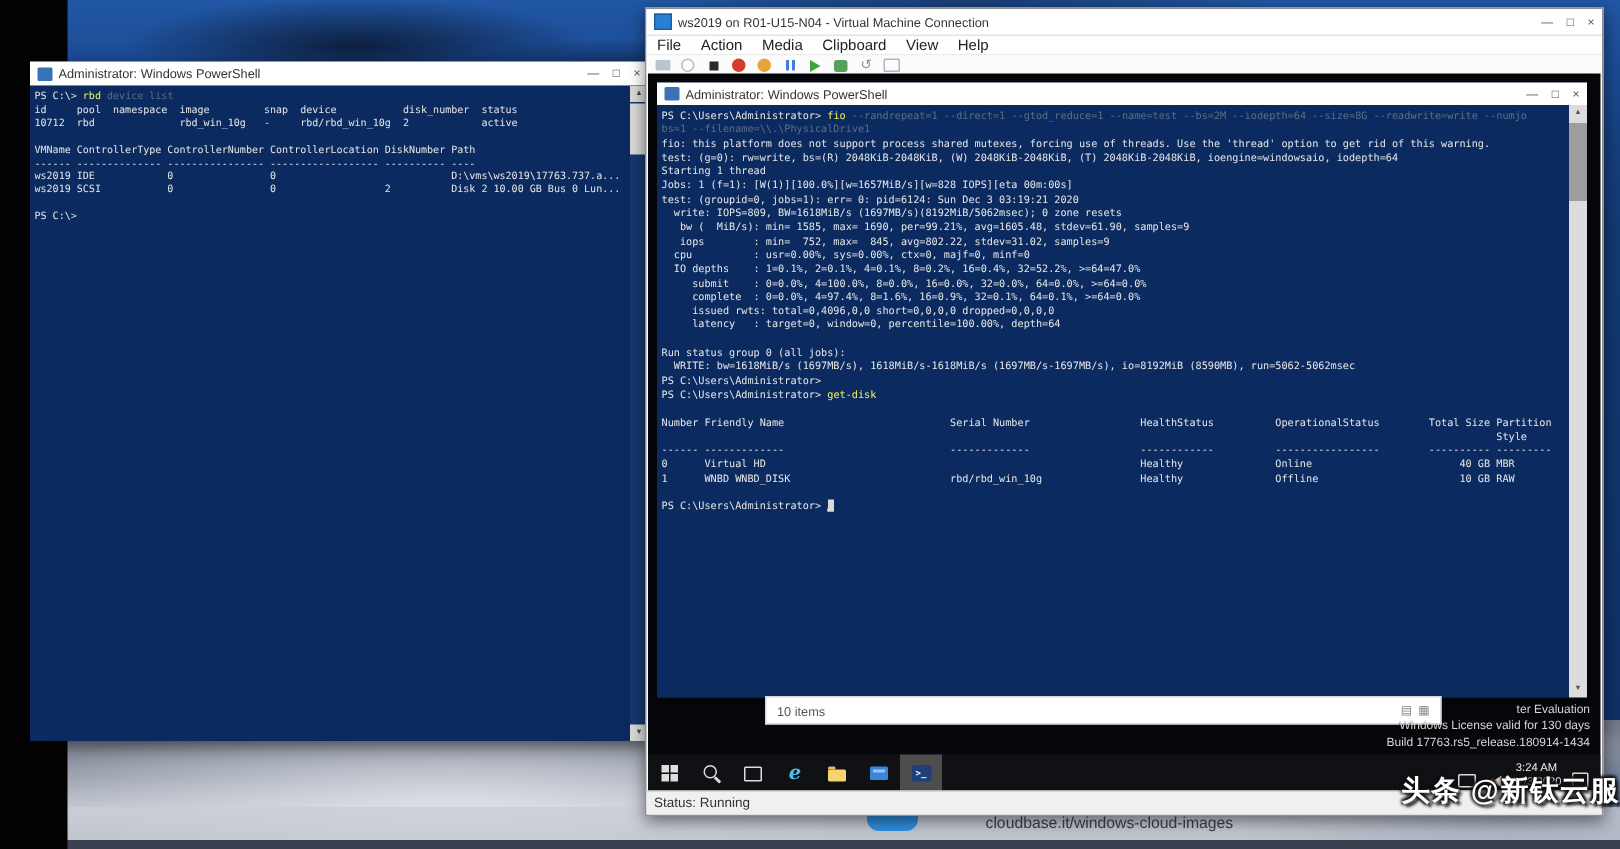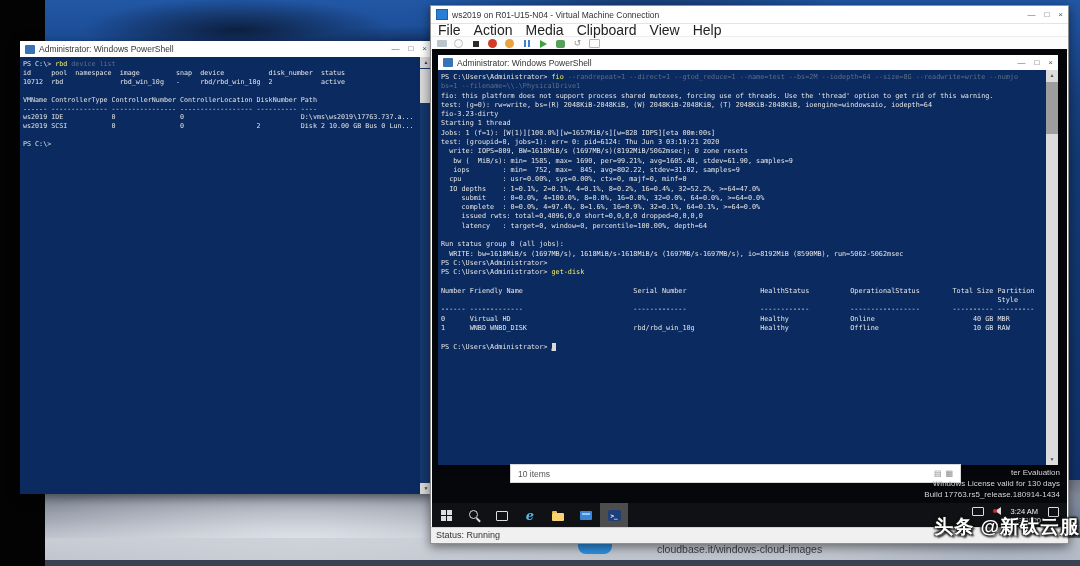--- a/index.html
+++ b/index.html
@@ -66,21 +66,21 @@
   .host-ps{left:20px;top:41px;width:412px;height:453px;background:#0b2a5f;}
   .host-ps .term{top:16px;text-decoration:underline;}
   .host-ps .vscroll{top:0;bottom:0;}
   .host-ps .sb-thumb{height:34px;}
 
   
   .vmwin{left:430px;top:5px;width:637px;height:537px;background:#fff;border:1px solid #8f8f8f;}
   .vmwin .titlebar{height:17px;}
   .menubar{height:12px;display:flex;align-items:center;gap:13px;padding:0 7px;
     background:#fff;border-bottom:1px solid #ececec;}
-  .menubar span{font-size:14px;color:#222;}
+  .menubar span{font-size:10px;color:#222;}
   .toolbar{height:13px;display:flex;align-items:center;gap:6px;padding:0 5px;
     background:#fcfcfc;border-bottom:1px solid #e0e0e0;}
   .tb{display:inline-flex;align-items:center;justify-content:center;width:11px;height:11px;}
   .tb-cad{width:10px;height:7px;background:#b9c4cc;border-radius:1px;}
   .tb-power{width:7px;height:7px;border:1.5px solid #b9bec4;border-radius:50%;}
   .tb-stop{width:6px;height:6px;background:#2b2b2b;}
   .tb-shut{width:9px;height:9px;background:#d43b29;border-radius:50%;}
   .tb-save{width:9px;height:9px;background:#e8a33d;border-radius:50%;}
   .tb-pause{width:2px;height:7px;background:#3f7fd6;box-shadow:4px 0 0 #3f7fd6;margin-right:4px;}
   .tb-play{width:0;height:0;border:4px solid transparent;border-left:7px solid #3fa33f;margin-left:3px;}
@@ -118,21 +118,21 @@
     transform:rotate(45deg);}
   .ico-taskview{width:10px;height:8px;border:1px solid #ddd;border-radius:1px;}
   .ico-ie{font:italic bold 13px "DejaVu Serif",serif;color:#53b9e9;}
   .ico-folder{width:12px;height:8px;background:#f7d372;border-radius:1px;position:relative;margin-top:2px;}
   .ico-folder::before{content:"";position:absolute;top:-2px;left:0;width:5px;height:2px;
     background:#e8bc4f;border-radius:1px 1px 0 0;}
   .ico-srv{width:12px;height:9px;background:#3a86d8;border-radius:1px;position:relative;}
   .ico-srv::after{content:"";position:absolute;left:2px;top:2px;right:2px;height:2px;background:#9cc6ee;}
   .ico-ps{width:13px;height:11px;background:#1e3f7a;border-radius:2px;color:#fff;
     font:bold 6px/11px "DejaVu Sans Mono",monospace;text-align:center;}
-  .gtray{margin-left:auto;display:flex;align-items:flex-start;gap:7px;padding-right:8px;padding-left:36px;}
+  .gtray{margin-left:auto;display:flex;align-items:flex-end;gap:7px;padding-right:8px;padding-left:36px;}
   .ico-net{width:10px;height:7px;border:1px solid #ddd;border-radius:1px;}
   .ico-vol{width:0;height:0;border:4px solid transparent;border-right:6px solid #ddd;position:relative;}
   .ico-vol i{position:absolute;left:-2px;top:-2px;width:4px;height:4px;background:#d02b2b;border-radius:50%;}
   .gclock{text-align:center;color:#eee;font-size:7.5px;line-height:9px;}
   .ico-ac{width:9px;height:8px;border:1px solid #ddd;border-radius:1px;}
 </style>
 </head>
 <body>
 
 <div class="stage">
@@ -237,24 +237,23 @@
             <span>□</span>
             <span>×</span>
           </div>
         </div>
         <div class="term">
           <div class="tlines">
               <div class="tline"><span class="seg-w">PS C:\Users\Administrator&gt; </span><span class="seg-y">fio</span><span class="seg-g"> --randrepeat=1 --direct=1 --gtod_reduce=1 --name=test --bs=2M --iodepth=64 --size=8G --readwrite=write --numjo</span></div>
               <div class="tline"><span class="seg-g">bs=1 --filename=\\.\PhysicalDrive1</span></div>
               <div class="tline"><span class="seg-w">fio: this platform does not support process shared mutexes, forcing use of threads. Use the 'thread' option to get rid of this warning.</span></div>
               <div class="tline"><span class="seg-w">test: (g=0): rw=write, bs=(R) 2048KiB-2048KiB, (W) 2048KiB-2048KiB, (T) 2048KiB-2048KiB, ioengine=windowsaio, iodepth=64</span></div>
-              <div class="tline"><span class="seg-w">fio-3.23-dirty</span></div>
               <div class="tline"><span class="seg-w">Starting 1 thread</span></div>
               <div class="tline"><span class="seg-w">Jobs: 1 (f=1): [W(1)][100.0%][w=1657MiB/s][w=828 IOPS][eta 00m:00s]</span></div>
-              <div class="tline"><span class="seg-w">test: (groupid=0, jobs=1): err= 0: pid=6124: Thu Jun 3 03:19:21 2020</span></div>
+              <div class="tline"><span class="seg-w">test: (groupid=0, jobs=1): err= 0: pid=6124: Sun Dec 3 03:19:21 2020</span></div>
               <div class="tline"><span class="seg-w">  write: IOPS=809, BW=1618MiB/s (1697MB/s)(8192MiB/5062msec); 0 zone resets</span></div>
               <div class="tline"><span class="seg-w">   bw (  MiB/s): min= 1585, max= 1690, per=99.21%, avg=1605.48, stdev=61.90, samples=9</span></div>
               <div class="tline"><span class="seg-w">   iops        : min=  752, max=  845, avg=802.22, stdev=31.02, samples=9</span></div>
               <div class="tline"><span class="seg-w">  cpu          : usr=0.00%, sys=0.00%, ctx=0, majf=0, minf=0</span></div>
               <div class="tline"><span class="seg-w">  IO depths    : 1=0.1%, 2=0.1%, 4=0.1%, 8=0.2%, 16=0.4%, 32=52.2%, &gt;=64=47.0%</span></div>
               <div class="tline"><span class="seg-w">     submit    : 0=0.0%, 4=100.0%, 8=0.0%, 16=0.0%, 32=0.0%, 64=0.0%, &gt;=64=0.0%</span></div>
               <div class="tline"><span class="seg-w">     complete  : 0=0.0%, 4=97.4%, 8=1.6%, 16=0.9%, 32=0.1%, 64=0.1%, &gt;=64=0.0%</span></div>
               <div class="tline"><span class="seg-w">     issued rwts: total=0,4096,0,0 short=0,0,0,0 dropped=0,0,0,0</span></div>
               <div class="tline"><span class="seg-w">     latency   : target=0, window=0, percentile=100.00%, depth=64</span></div>
               <div class="tline">&nbsp;</div>

